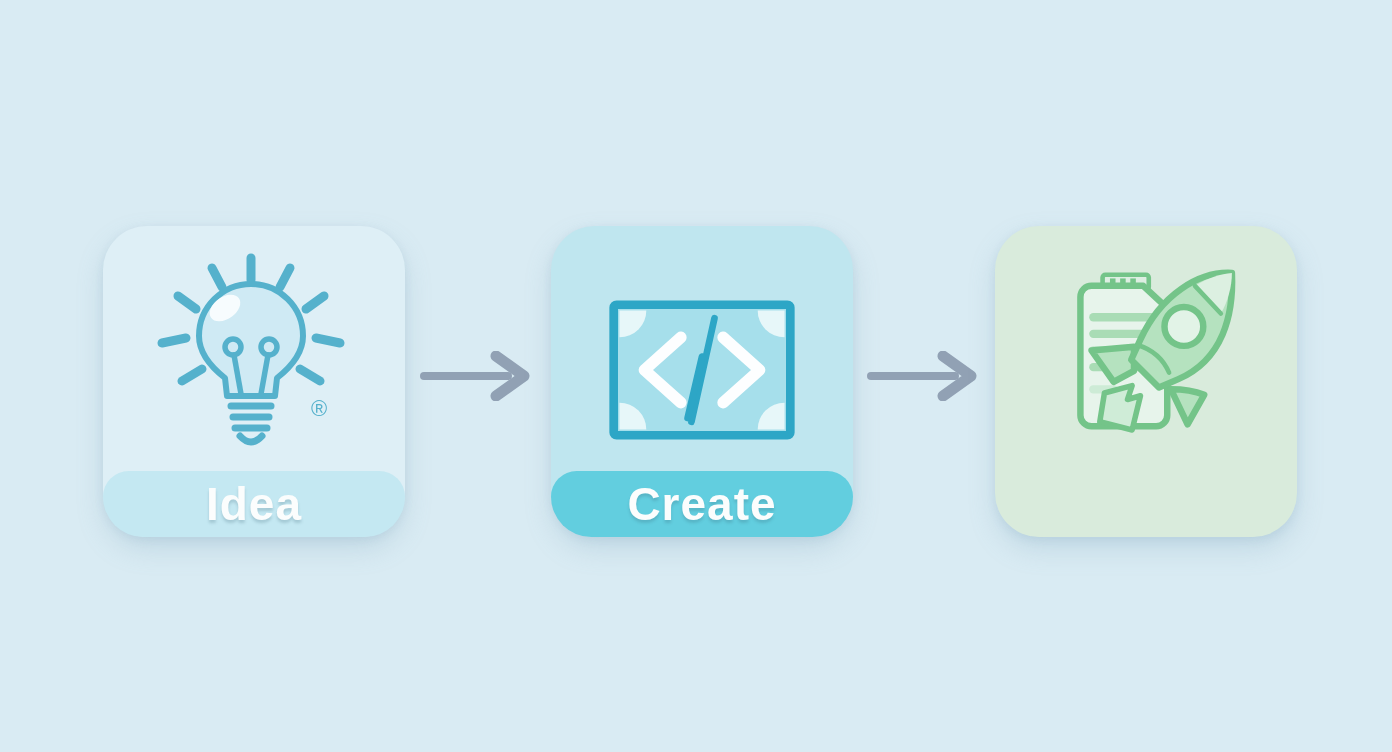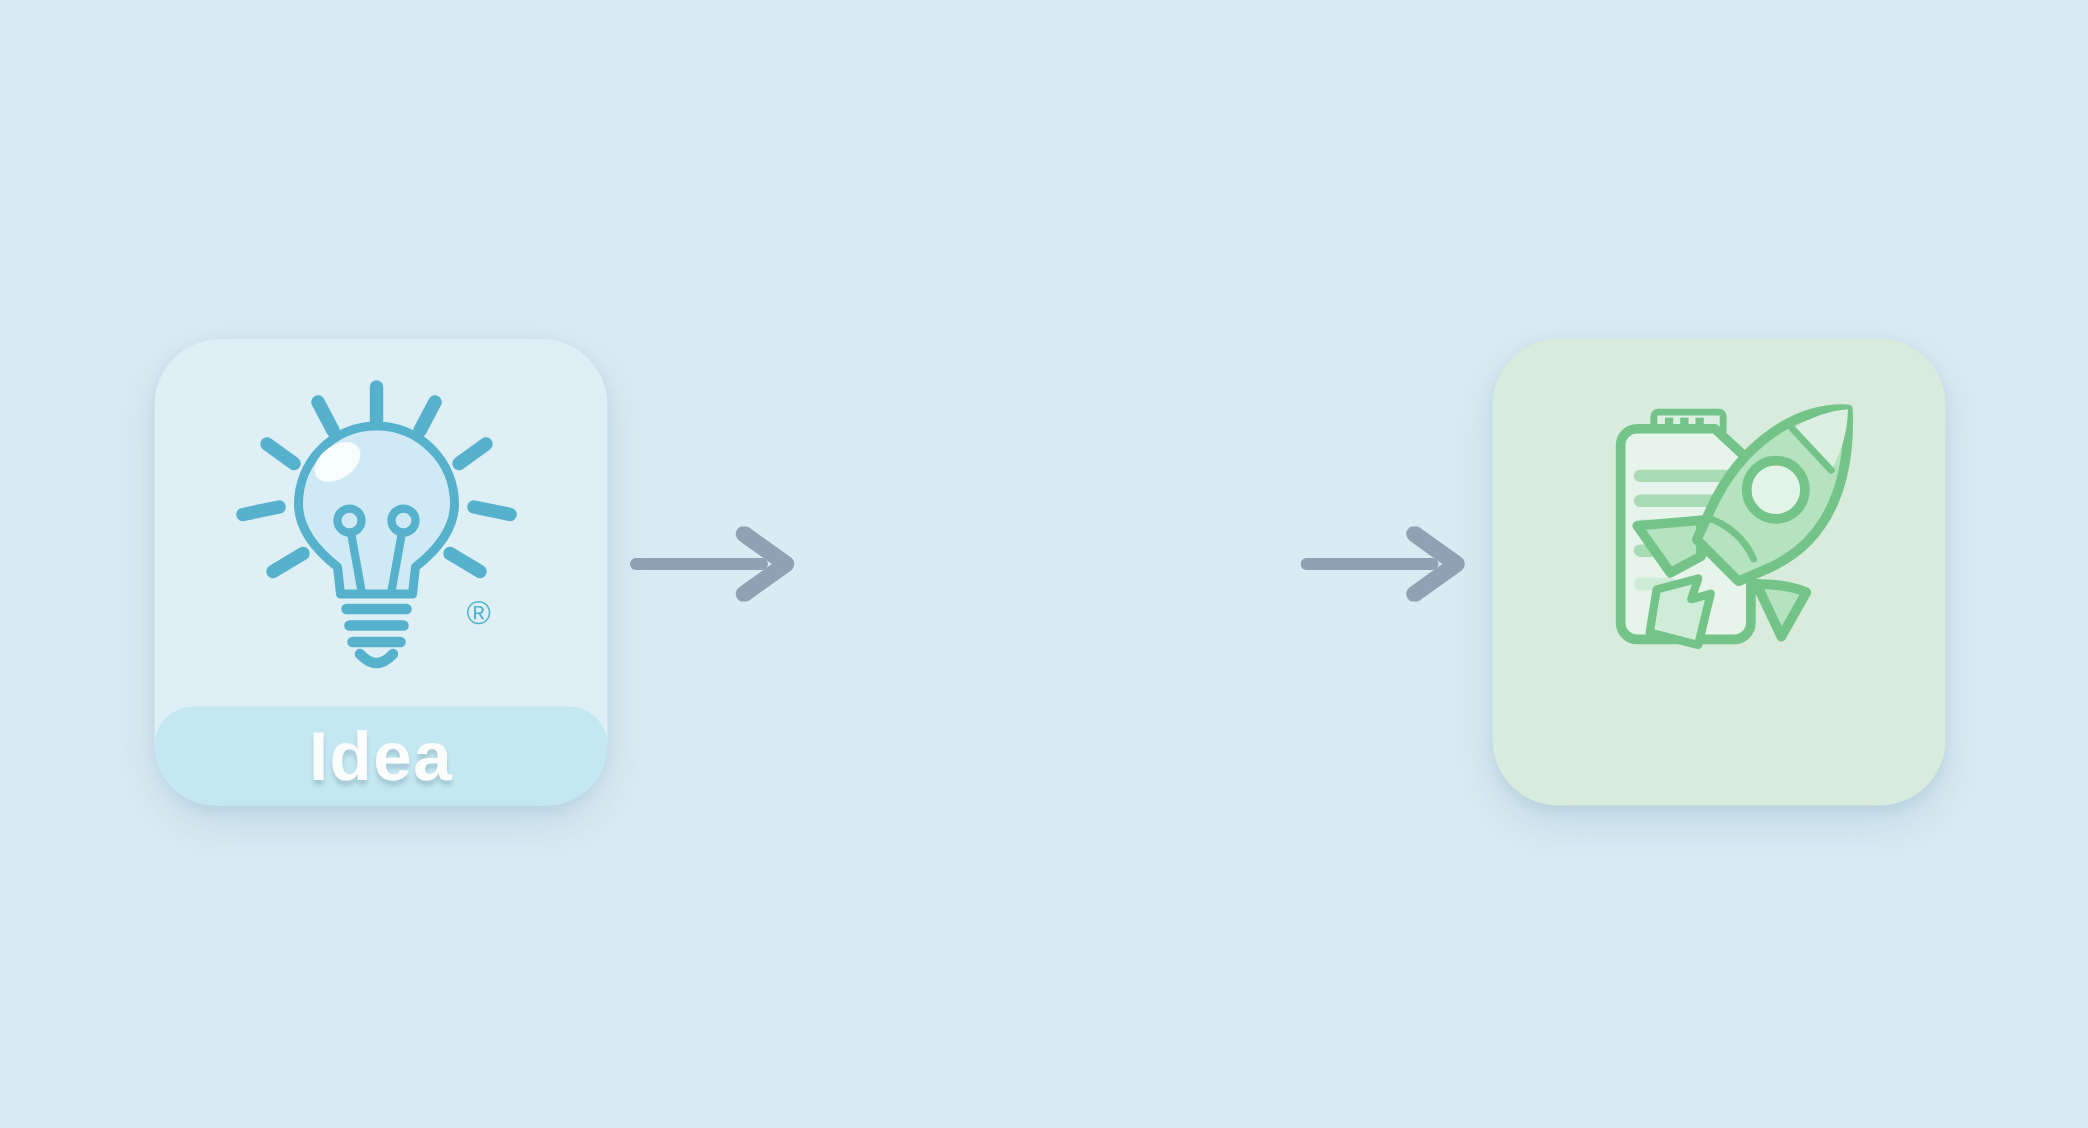--- a/index.html
+++ b/index.html
@@ -95,20 +95,38 @@
     </div>
   </section>
 
   <div class="arrow pos-0" style="color: rgb(145, 161, 180);">
     <svg viewBox="0 0 114 50" aria-hidden="true">
       <path d="M4 25 L88 25" stroke="currentColor" stroke-width="8" stroke-linecap="round" fill="none"></path>
       <path d="M76 5 L104 25 L76 45" stroke="currentColor" stroke-width="11" stroke-linecap="round" stroke-linejoin="round" fill="none"></path>
     </svg>
   </div>
 
+  <section class="card pos-1" style="--card: #bfe6ef; --band: #62cedf; --accent: #2da6c6; --icon-fill: #a6dfeb;">
+    <div class="icon-wrap icon-code">
+      <svg viewBox="0 0 200 152" width="192" height="146" aria-hidden="true">
+        <rect class="frame-rect" x="8" y="8" width="184" height="136" rx="3"></rect>
+        <path class="corner-wedge" d="M14 14 L42 14 A28 28 0 0 1 14 42 Z"></path>
+        <path class="corner-wedge" d="M186 14 L186 42 A28 28 0 0 1 158 14 Z"></path>
+        <path class="corner-wedge" d="M14 138 L14 110 A28 28 0 0 1 42 138 Z"></path>
+        <path class="corner-wedge" d="M186 138 L158 138 A28 28 0 0 1 186 110 Z"></path>
+        <path class="white-stroke" stroke-width="12" d="M78 42 L40 76 L78 110"></path>
+        <path class="white-stroke" stroke-width="12" d="M122 42 L160 76 L122 110"></path>
+        <path class="accent-stroke" stroke-width="7" d="M113 22 L89 130"></path>
+        <path class="accent-stroke" stroke-width="7" d="M100 62 L85 126"></path>
+      </svg>
+    </div>
+    <div class="band">
+      <span class="label">Create</span>
+    </div>
+  </section>
 
   <div class="arrow pos-1" style="color: rgb(145, 161, 180);">
     <svg viewBox="0 0 114 50" aria-hidden="true">
       <path d="M4 25 L88 25" stroke="currentColor" stroke-width="8" stroke-linecap="round" fill="none"></path>
       <path d="M76 5 L104 25 L76 45" stroke="currentColor" stroke-width="11" stroke-linecap="round" stroke-linejoin="round" fill="none"></path>
     </svg>
   </div>
 
   <section class="card pos-2" style="--card: #d9ebdc; --band: #86cb97; --accent: #74c489; --icon-fill: #b5e2bf;">
     <div class="icon-wrap icon-rocket">

